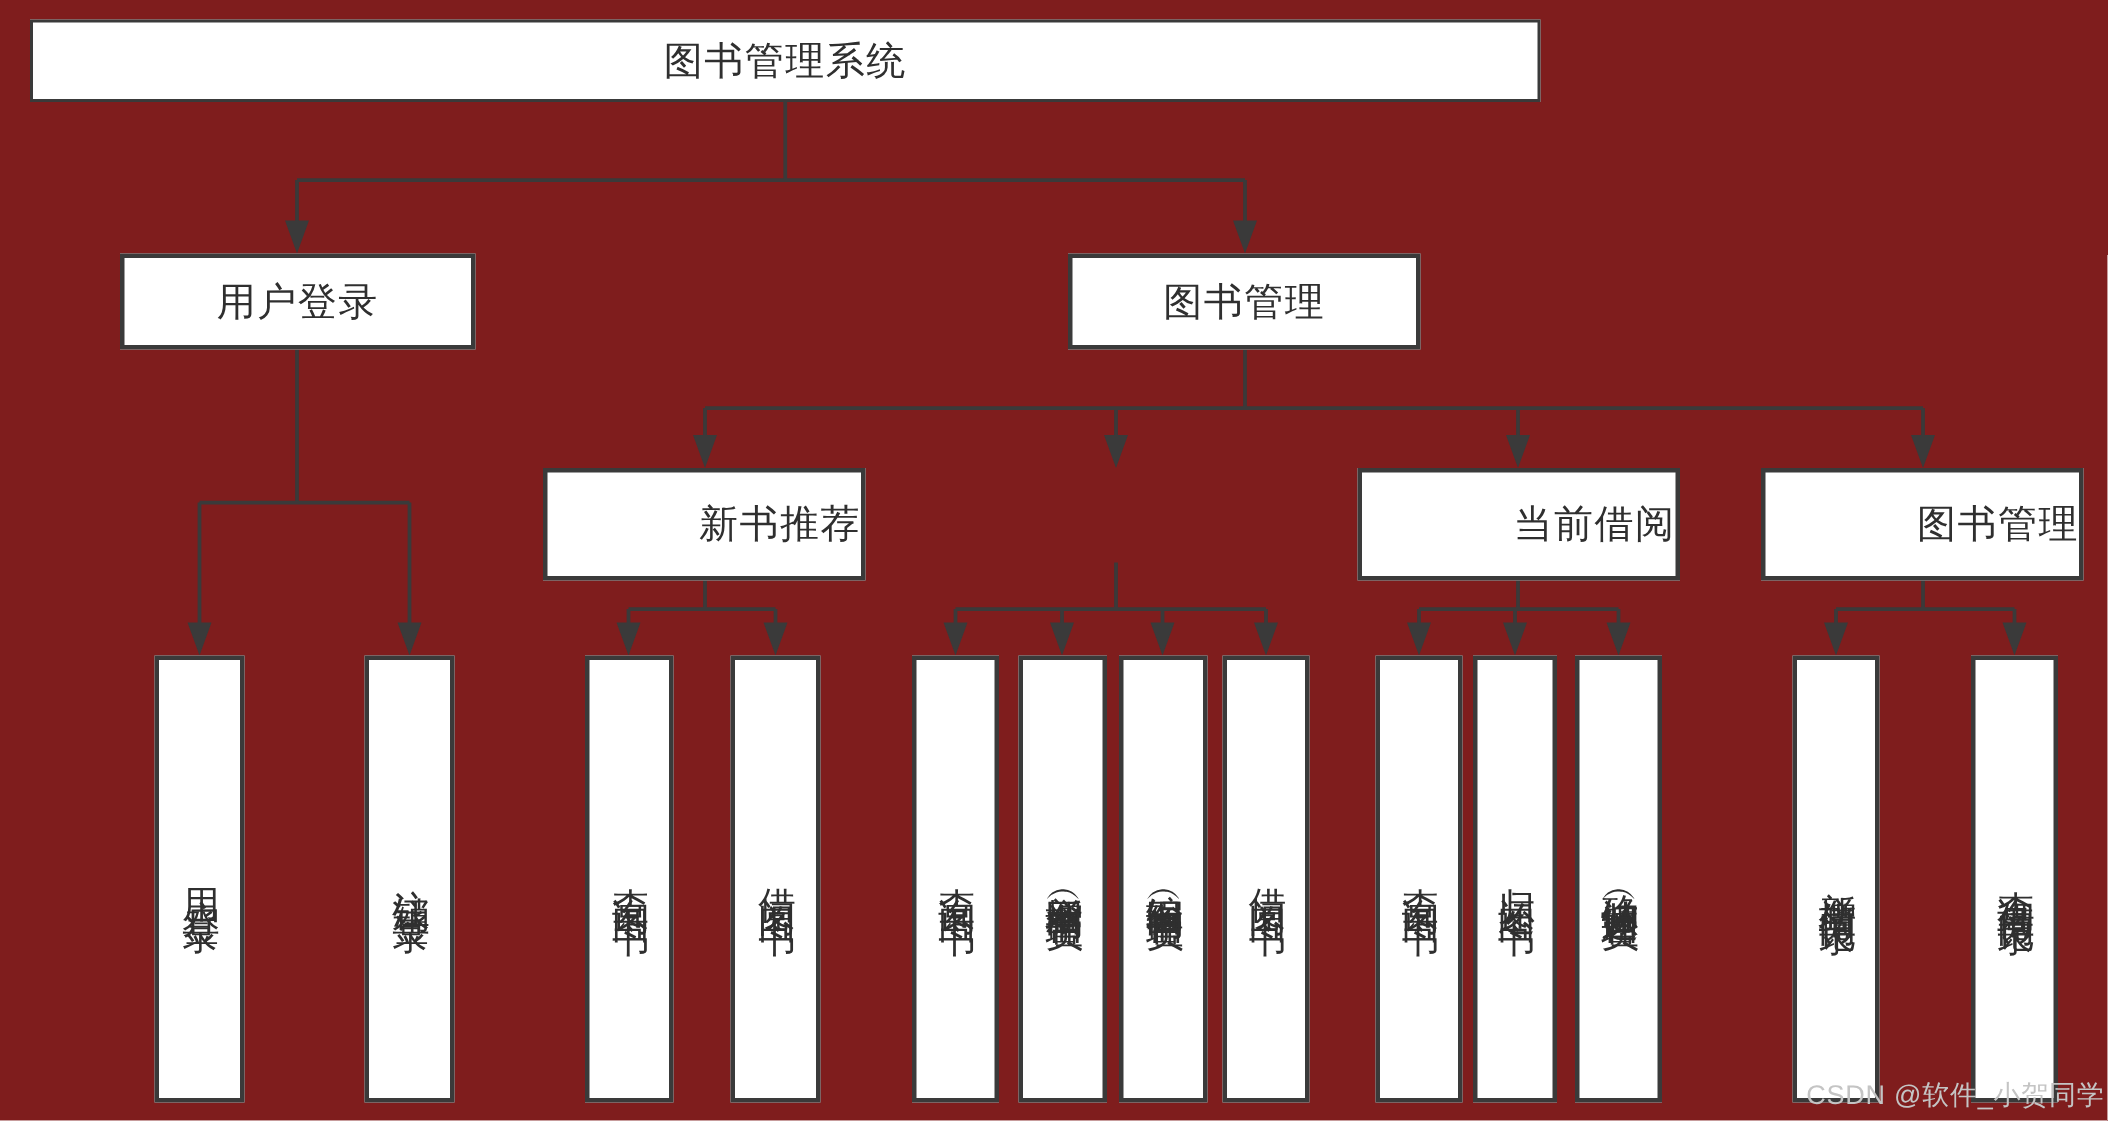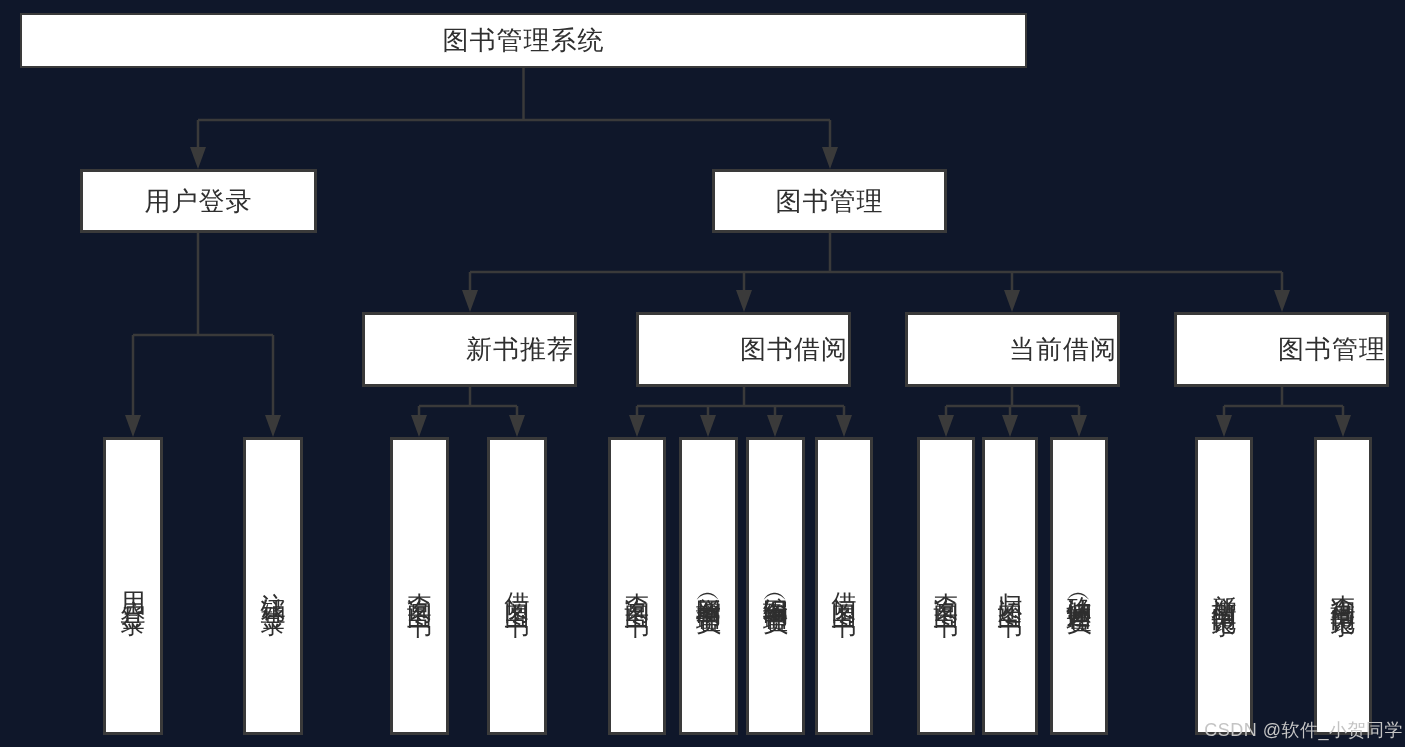--- a/index.html
+++ b/index.html
@@ -1,20 +1,20 @@
 <!DOCTYPE html>
 <html><head>
 <meta charset="utf-8">
 <style>
   html, body { margin: 0; padding: 0; background: #ffffff; }
   .canvas {
     position: relative;
     width: 1405px;
     height: 747px;
-    background: #0f172a;
+    background: #7f1d1d;
     overflow: hidden;
     font-family: "Liberation Sans", "DejaVu Sans", sans-serif;
     color: #2f2f2f;
   }
   .connectors {
     position: absolute;
     left: 0; top: 0;
     width: 1405px; height: 747px;
     pointer-events: none;
   }
@@ -114,23 +114,20 @@
   <div class="node l2-node" style="left:80px;width:237px">
     <span>用户登录</span>
   </div>
   <div class="node l2-node" style="left:712px;width:235px">
     <span>图书管理</span>
   </div>
 
   <div class="node l3-node" style="left:362px;width:215px">
     <span>新书推荐</span>
   </div>
-  <div class="node l3-node" style="left:636px;width:215px">
-    <span>图书借阅</span>
-  </div>
   <div class="node l3-node" style="left:905px;width:215px">
     <span>当前借阅</span>
   </div>
   <div class="node l3-node" style="left:1174px;width:215px">
     <span>图书管理</span>
   </div>
 
   <div class="node leaf ls-s" style="left:103px;width:60px">
     <span class="vtext">用户登录</span>
   </div>

